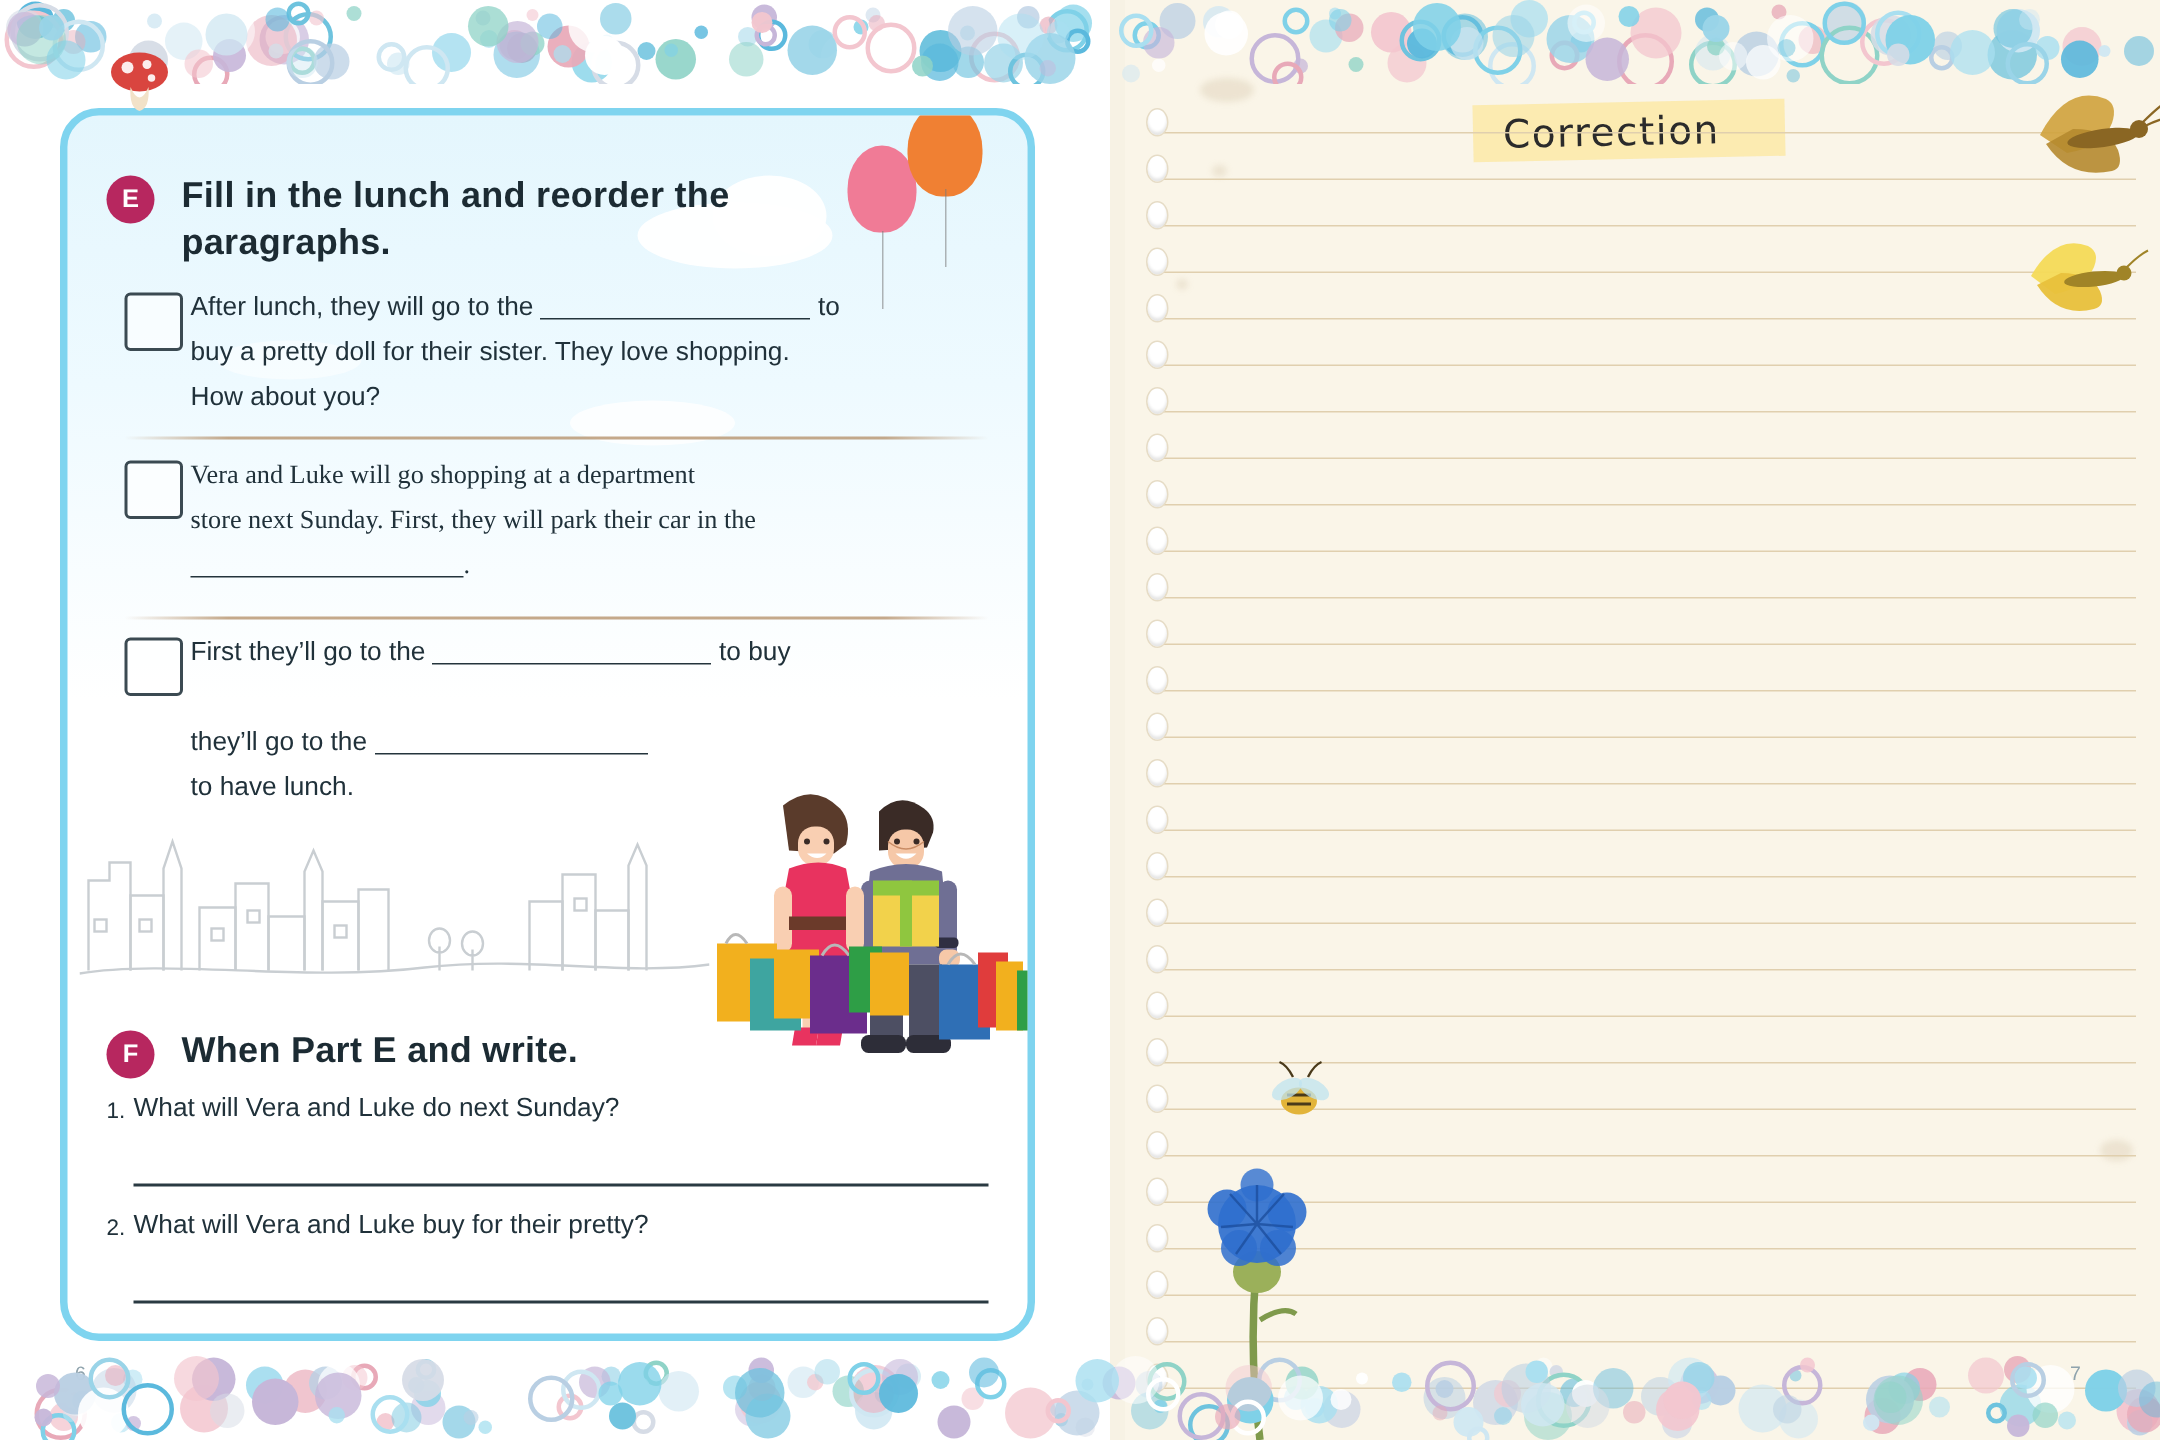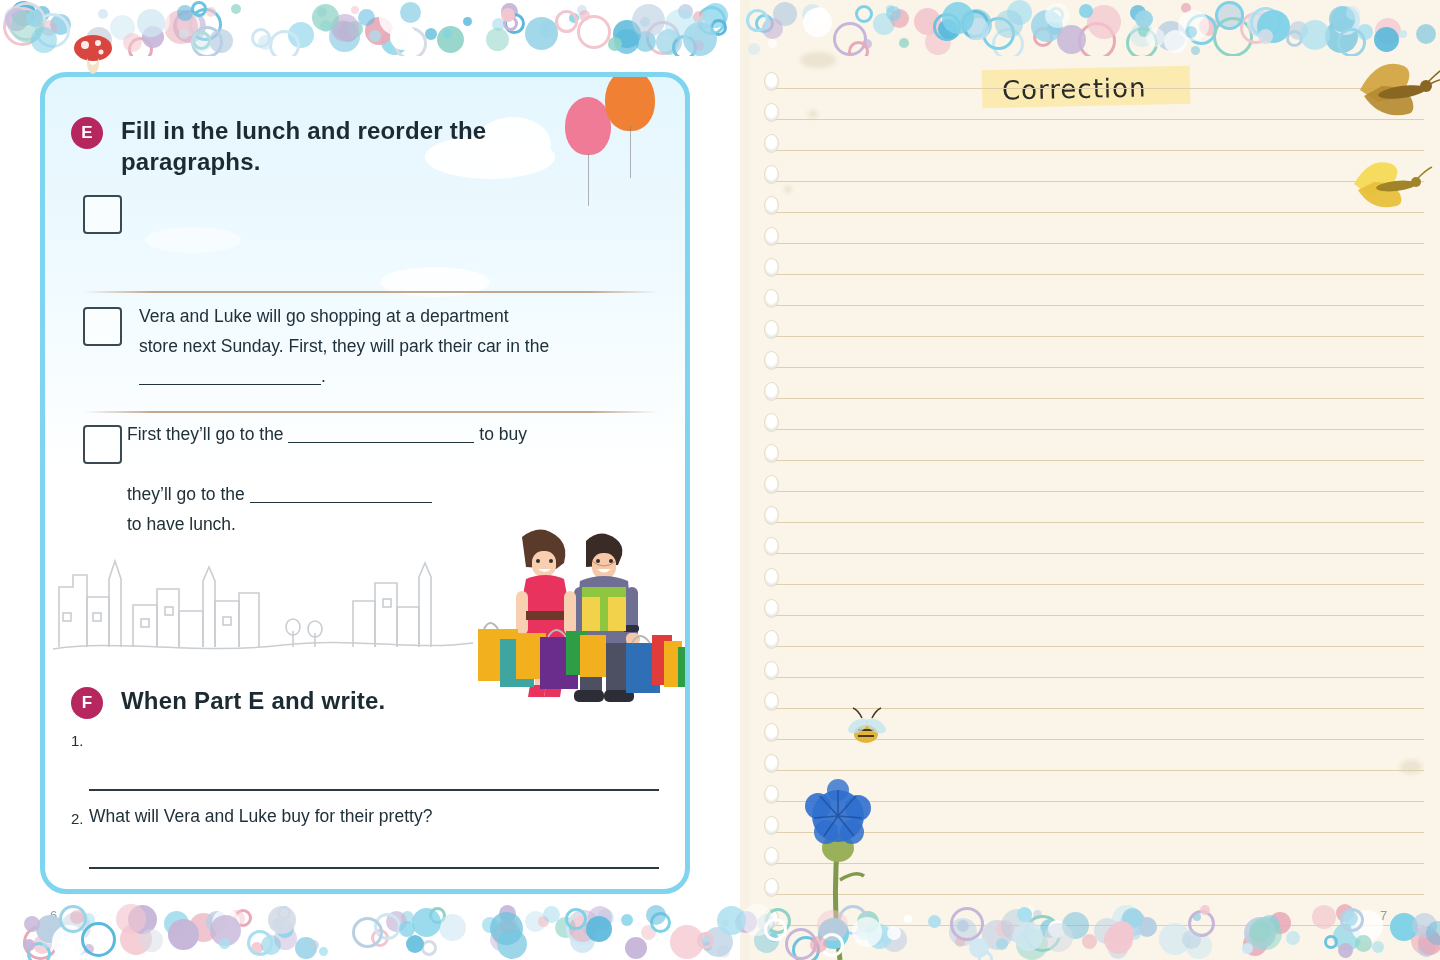--- a/index.html
+++ b/index.html
@@ -236,25 +236,32 @@
       <div class="cloud" style="left:335px; top:190px; width:110px; height:30px; opacity:.8;"></div>
       <div class="cloud" style="left:100px; top:150px; width:96px; height:26px; opacity:.5;"></div>
 
       <div class="balloon" style="left:520px; top:20px; background:#f07b96;"></div>
       <div class="balloon" style="left:560px; top:-8px; background:#f08033; width:50px; height:62px;"></div>
 
       <div class="section-badge" style="left:26px; top:40px;">E</div>
       <div class="section-title" style="left:76px; top:38px; width:440px;">Fill in the lunch and reorder the paragraphs.</div>
 
       <div class="checkbox" style="left:38px; top:118px;"></div>
+      <div class="para-text" style="left:82px; top:112px; width:540px;">
+        <span>After lunch, they will go to the</span>
+        <span class="blank-line" style="width:180px;"></span>
+        <span>to</span><br>
+        <span>buy a pretty doll for their sister. They love shopping.</span><br>
+        <span>How about you?</span>
+      </div>
 
       <div class="divider" style="left:38px; top:214px; width:576px;"></div>
 
       <div class="checkbox" style="left:38px; top:230px;"></div>
-      <div class="para-text" style="left:94px; top:224px; width:560px;">
+      <div class="para-text" style="left:82px; top:224px; width:560px;font-family:Liberation Serif, serif;">
         <span>Vera and Luke will go shopping at a department</span><br>
         <span>store next Sunday. First, they will park their car in the</span><br>
         <span class="blank-line" style="width:182px;"></span><span>.</span>
       </div>
 
       <div class="divider" style="left:38px; top:334px; width:576px;"></div>
 
       <div class="checkbox" style="left:38px; top:348px;"></div>
       <div class="para-text" style="left:82px; top:342px; width:560px;">
         <span>First they’ll go to the</span>
@@ -348,20 +355,21 @@
           <rect x="212" y="128" width="20" height="50" fill="#e03c3c"></rect>
           <rect x="224" y="134" width="18" height="46" fill="#f2b01e"></rect>
           <rect x="238" y="140" width="14" height="40" fill="#2e9e46"></rect>
         </g>
       </svg>
 
       <div class="section-badge" style="left:26px; top:610px;">F</div>
       <div class="section-title" style="left:76px; top:608px; width:420px;">When Part E and write.</div>
 
       <div class="qnum" style="left:26px; top:655px;">1.</div>
+      <div class="qtext" style="left:44px; top:651px;">What will Vera and Luke do next Sunday?</div>
       <div class="answer-rule" style="left:44px; top:712px; width:570px;"></div>
 
       <div class="qnum" style="left:26px; top:733px;">2.</div>
       <div class="qtext" style="left:44px; top:729px;">What will Vera and Luke buy for their pretty?</div>
       <div class="answer-rule" style="left:44px; top:790px; width:570px;"></div>
 
     </div>
 
     <div class="page-num" style="left:50px; top:908px;">6</div>
   </div>

